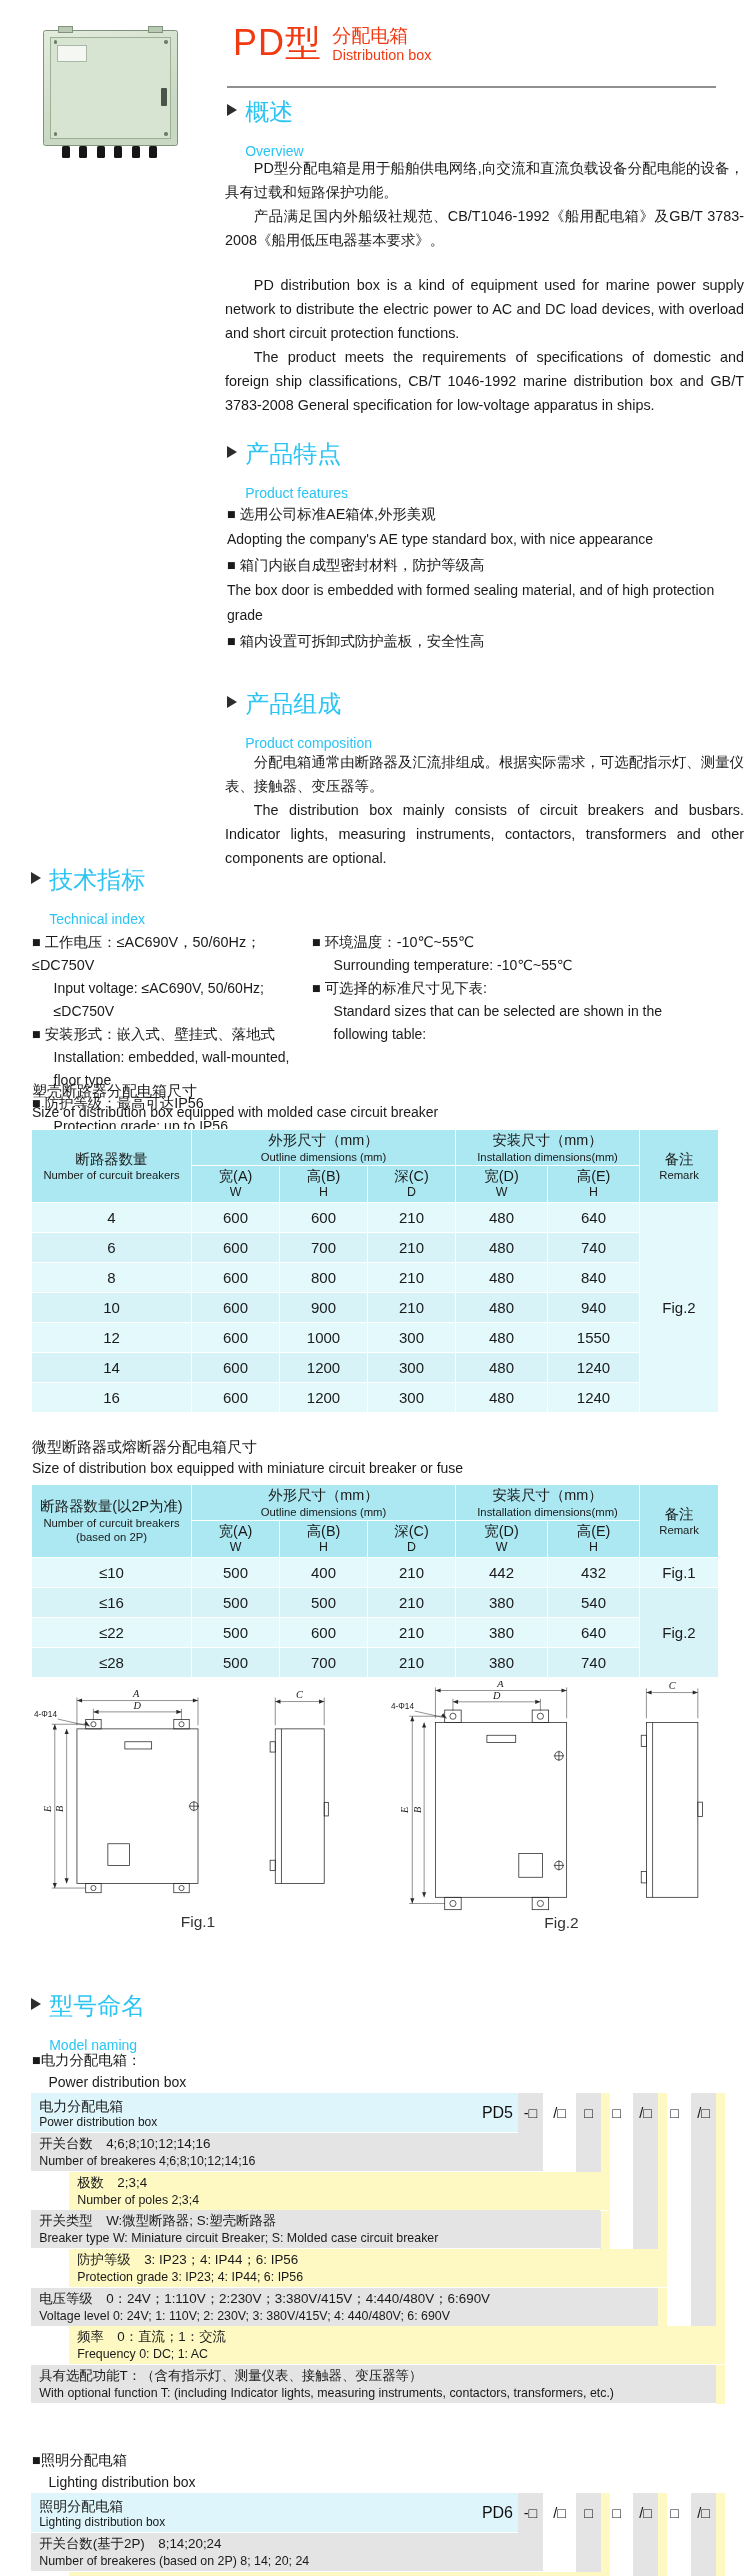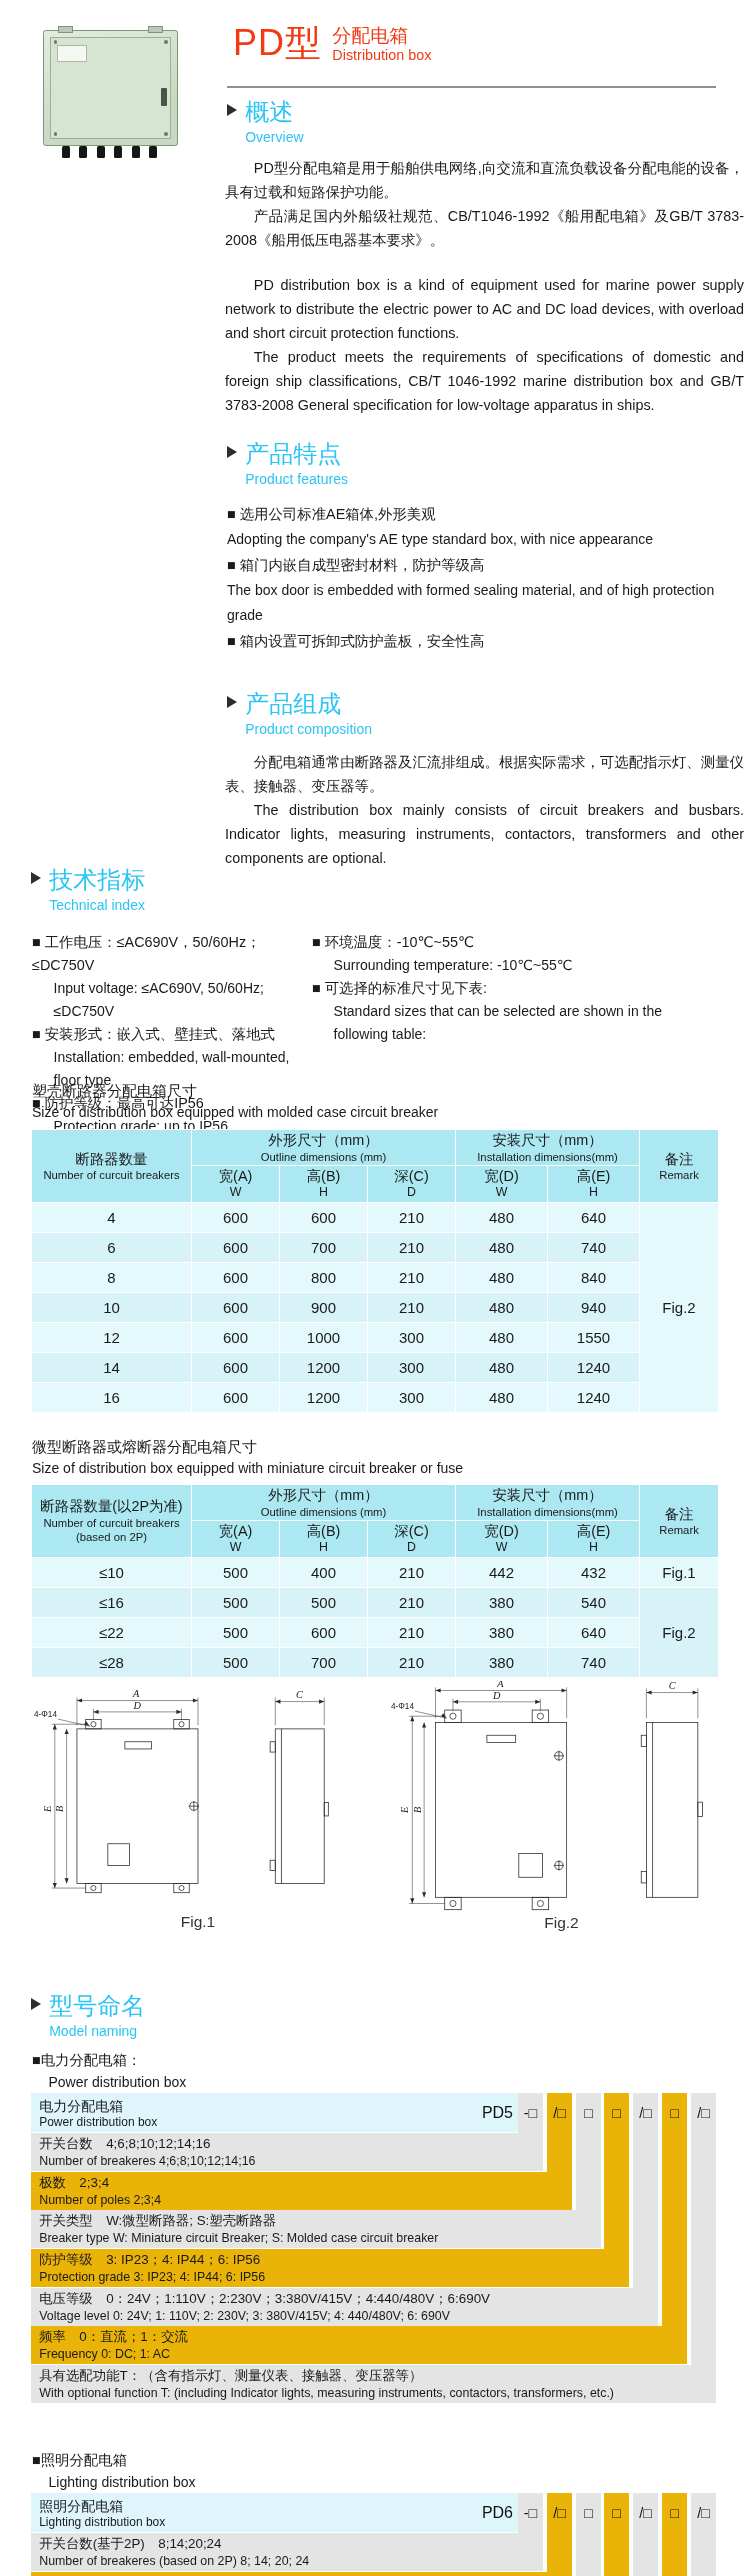--- a/index.html
+++ b/index.html
@@ -24,21 +24,21 @@
   .photo .handle{position:absolute;right:17.5px;top:61px;width:5.2px;height:17.5px;background:#4a554a;border-radius:1px;}
   .photo .screw{position:absolute;width:3.6px;height:3.6px;border-radius:50%;background:#6d7d6a;}
   .photo .gland{position:absolute;bottom:9.3px;width:8.2px;height:11.3px;background:#161616;border-radius:1.5px;}
   .photo .ear{position:absolute;top:-1px;width:13.4px;height:5.2px;background:#b9c9b3;border:1px solid #7f947c;}
 
   
   .sec-head{display:flex;align-items:flex-start;gap:8.2px;}
   .tri{width:0;height:0;border-left:10.3px solid #2d2d2d;border-top:6.7px solid transparent;
        border-bottom:6.7px solid transparent;margin-top:5.2px;}
   .sec-cn{font-size:24px;color:#2bc4f3;line-height:1.05;}
-  .sec-en{font-size:14px;color:#2bc4f3;margin-top:5px;}
+  .sec-en{font-size:14px;color:#2bc4f3;margin-top:19px;}
 
   
   .body-par{font-size:14.4px;line-height:24px;text-align:justify;margin:0;}
   .ind{text-indent:2em;}
   .gap-top{margin-top:21px;}
   .feat-cn{font-size:14.4px;line-height:26px;}
   .feat-en{font-size:14px;line-height:25px;}
   .tech-cn{font-size:14.4px;line-height:23px;}
   .tech-en{font-size:14px;line-height:23px;margin-left:21.6px;}
 
@@ -70,21 +70,21 @@
   .ncode{position:absolute;top:0;left:0;width:100%;height:40px;z-index:2;}
   .code-label{position:absolute;left:435px;top:0;width:47px;height:40px;line-height:40px;
               text-align:right;font-size:16px;color:#111;}
   .slot{position:absolute;top:0;width:25px;height:40px;line-height:40px;text-align:center;
         font-size:14.4px;color:#111;}
   .nrow{position:absolute;left:0;height:39px;box-sizing:border-box;border-bottom:1.5px solid #fff;
         padding:2.1px 0 0 8.2px;z-index:1;}
   .nrow .cn{font-size:13.4px;line-height:17.5px;}
   .nrow .en{font-size:12.4px;line-height:16.5px;}
   .bg-gray{background:#e4e4e4;}
-  .bg-cyan{background:#eab308;}
+  .bg-cyan{background:#fef9c3;margin-left:38px;}
 </style>
 </head>
 <body>
 
 <div class="page">
 
   <div class="abs photo" style="left:37px;top:27px;">
     <div class="cab"></div>
     <div class="ear" style="left:20.6px;"></div>
     <div class="ear" style="right:20.6px;"></div>

